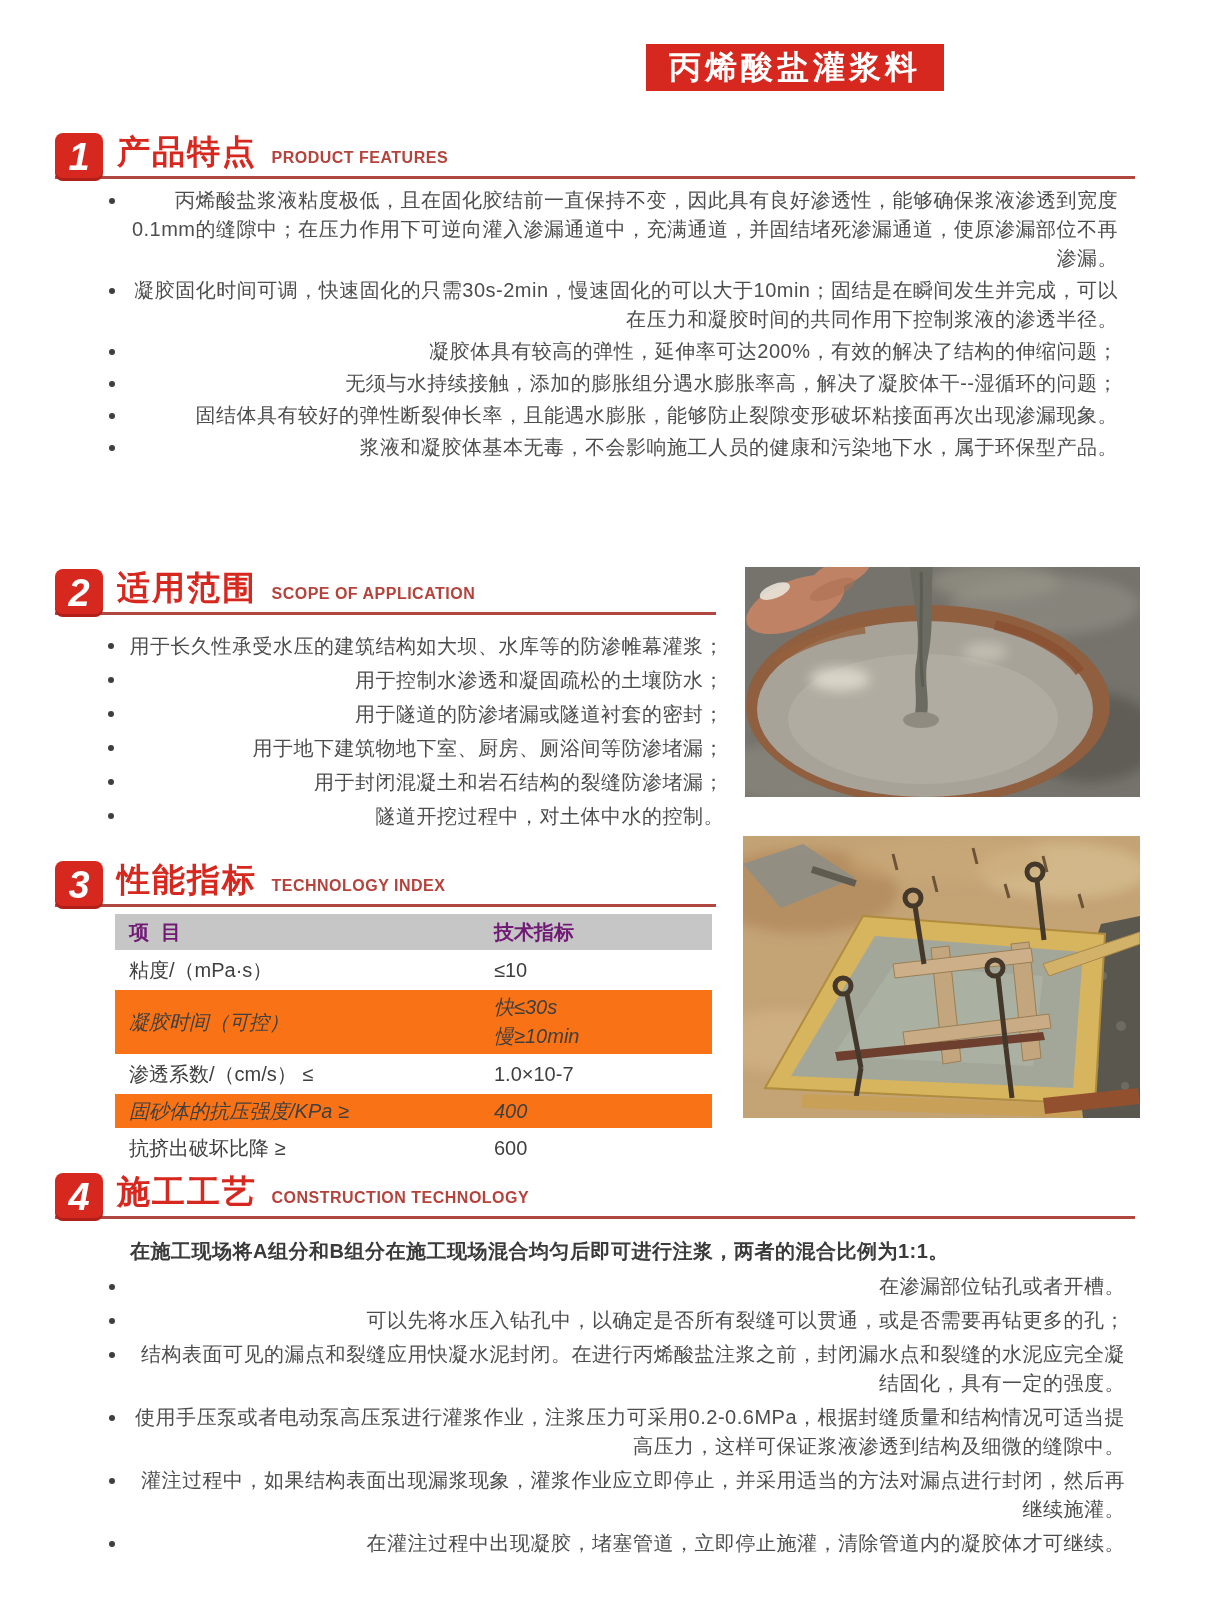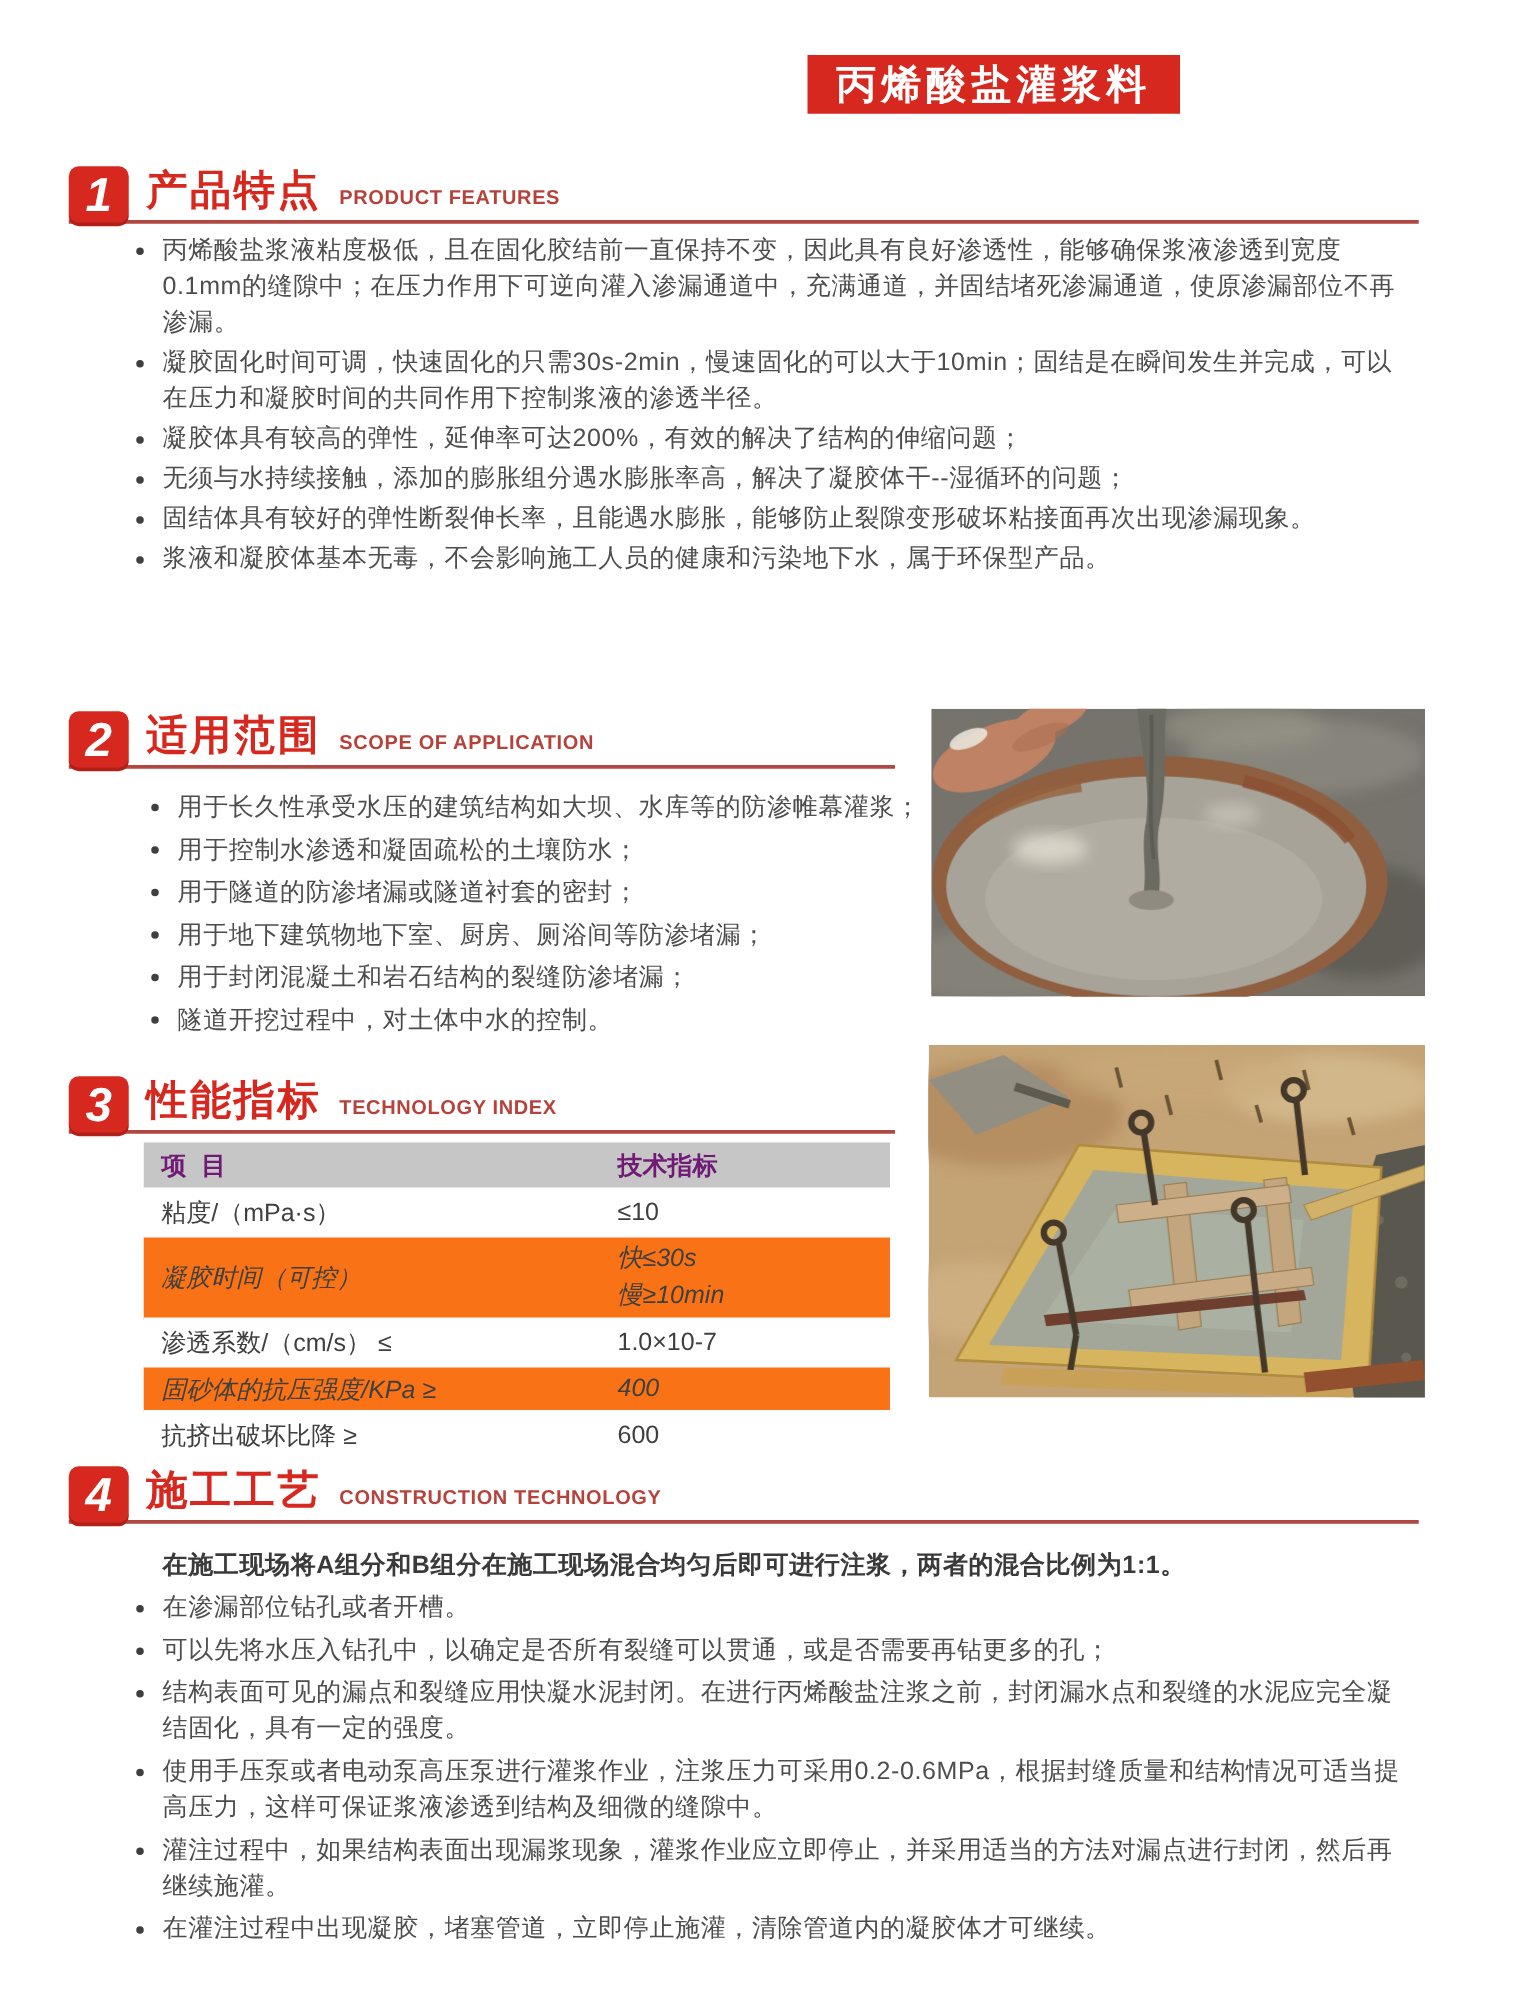--- a/index.html
+++ b/index.html
@@ -17,26 +17,26 @@
              background:#d7281f; border-radius:8px; color:#fff; font-size:38px;
              font-weight:bold; font-style:italic; display:flex; align-items:center;
              justify-content:center; box-shadow:inset 0 -3px 0 rgba(0,0,0,.18); }
   .titles { position:absolute; left:62px; bottom:1px; white-space:nowrap; }
   .cn { color:#d7281f; font-size:33px; font-weight:bold; letter-spacing:2px; }
   .en { color:#b5423b; font-size:16px; font-weight:bold; margin-left:10px; letter-spacing:.5px; }
 
   
   ul.bullets { list-style:none; margin:0; padding:0; position:absolute;
                font-size:20px; color:#4d4d4d; letter-spacing:.5px; }
-  ul.bullets li { position:relative; padding-left:30px; }
+  ul.bullets li { position:relative; padding-left:30px;text-align:right; }
   ul.bullets li::before { content:""; position:absolute; left:9px; top:12px;
                width:6px; height:6px; border-radius:50%; background:#3f3f3f; }
   .list-features { left:100px; top:186px; width:1018px; line-height:29px; }
   .list-features li { margin-bottom:3px; }
-  .list-scope { left:112px; top:631px; width:625px; line-height:30px; }
+  .list-scope { left:99px; top:631px; width:625px; line-height:30px; }
   .list-scope li { margin-bottom:4px; }
   .list-construction { left:100px; top:1272px; width:1025px; line-height:29px; }
   .list-construction li { margin-bottom:5px; }
 
   .intro-bold { position:absolute; left:130px; top:1238px; width:1000px;
                 font-size:20px; font-weight:bold; color:#3a3a3a; letter-spacing:.5px; }
 
   
   .perf-table { position:absolute; left:115px; top:914px; width:597px;
                 border-collapse:collapse; font-size:20px; color:#3f3f3f; }

